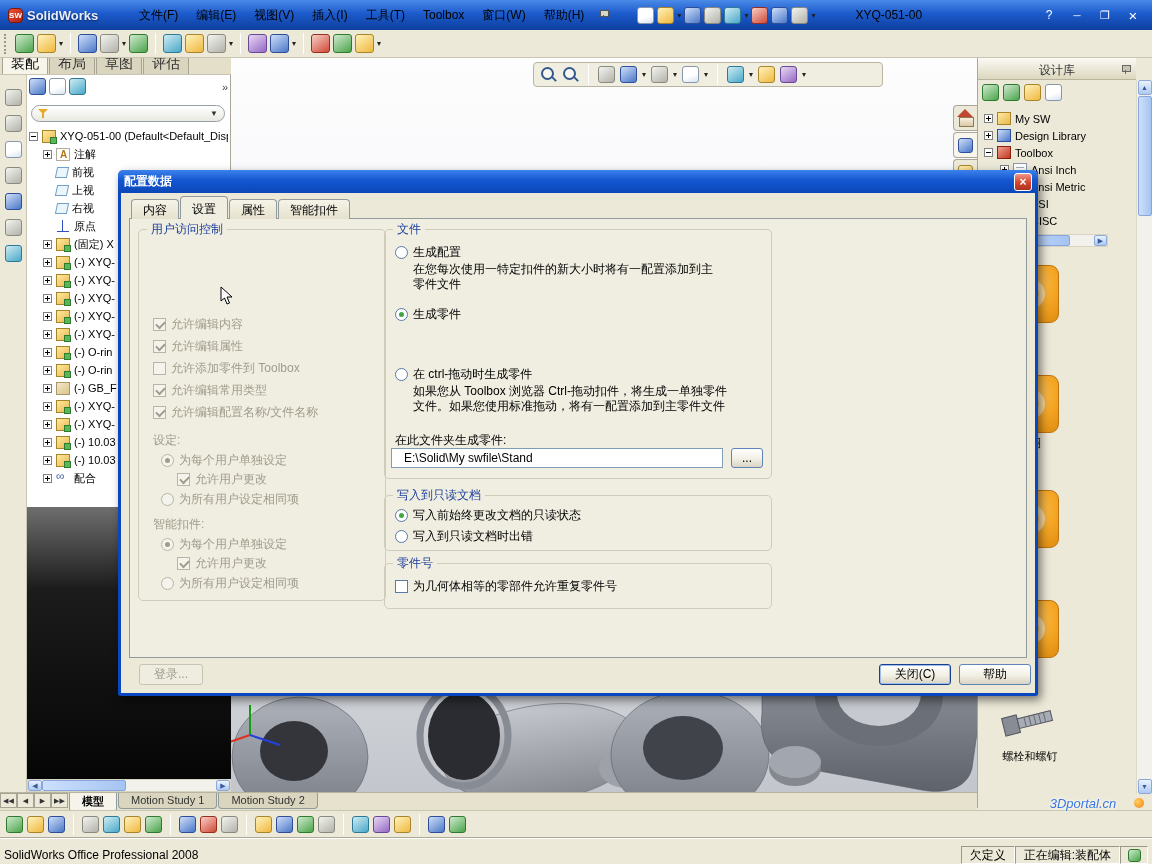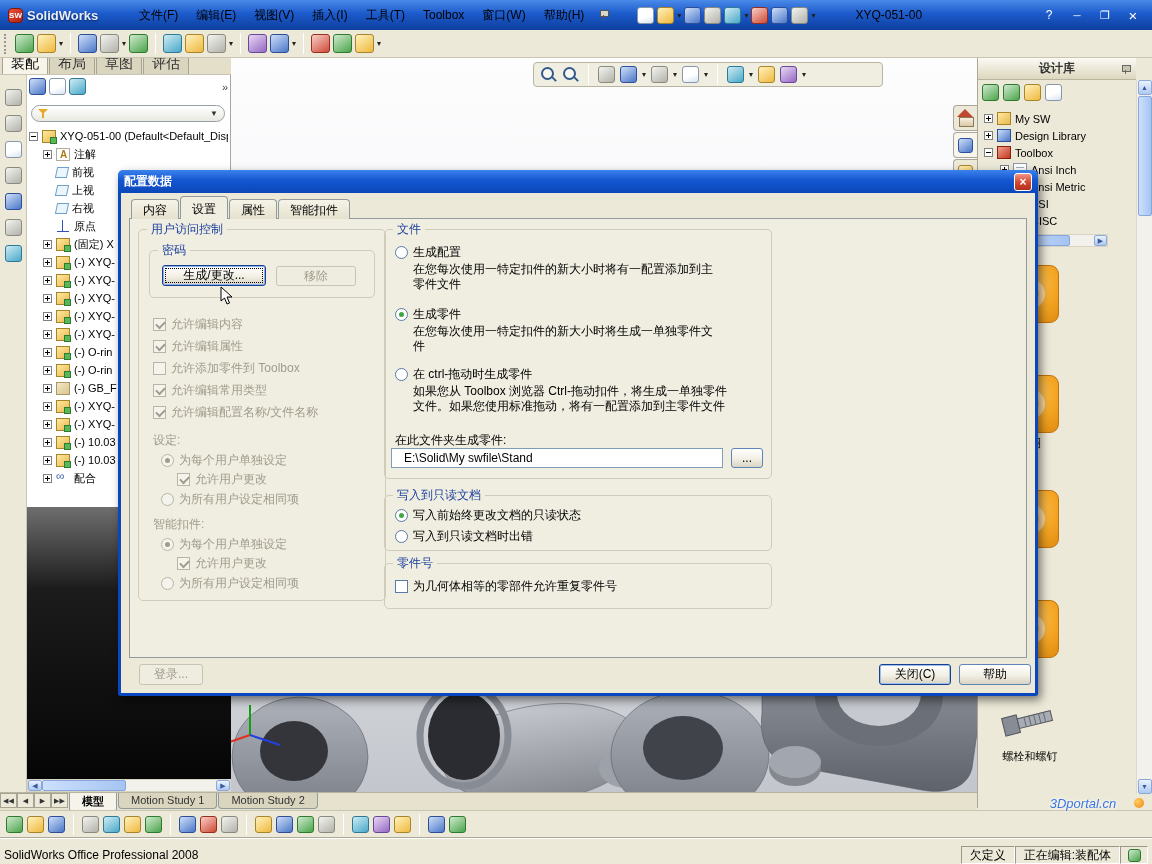--- a/index.html
+++ b/index.html
@@ -78,21 +78,21 @@
   .ti-origin::after{content:"";position:absolute;left:1px;top:11px;width:12px;height:1px;background:#3050C0}
   .ti-mate::before{content:"∞";font-size:12px;color:#4868A8;position:absolute;left:0;top:-3px}
   
   .sbtn{background:linear-gradient(#EAF2FD,#C6DAF8 60%,#AFC9F0);border:1px solid #8CA8D8;border-radius:2px;color:#3A5A9A;font-size:7px;display:flex;align-items:center;justify-content:center;flex:none}
   .sthumb{background:linear-gradient(90deg,#CDE0FC,#A6C4F2);border:1px solid #86A6DC;border-radius:2px}
   .hscroll{left:27px;top:779px;width:204px;height:13px;background:#F2F1EC;border:1px solid #D8D4C4;display:flex;z-index:6}
   .hscroll .sbtn{width:14px;height:11px}
   .hscroll .sthumb{width:84px;height:11px}
   
   .tpane{left:977px;top:58px;width:159px;height:750px;background:#ECE9D8;border-left:1px solid #AAA699;z-index:5}
-  .tphead{position:absolute;left:0;top:0;width:100%;height:22px;background:linear-gradient(180deg,#FBFAF4,#DCD7BE);border-bottom:1px solid #B8B4A0;display:flex;align-items:center;justify-content:center;font-weight:bold;color:#333}
+  .tphead{position:absolute;left:0;top:0;width:100%;height:22px;background:linear-gradient(180deg,#FBFAF4,#DCD7BE);border-bottom:1px solid #B8B4A0;display:flex;align-items:flex-end;justify-content:center;font-weight:normal;color:#333}
   .tpin{position:absolute;right:4px;top:5px;width:12px;height:12px}
   .tpin::before{content:"";position:absolute;left:2px;top:2px;width:7px;height:5px;background:#C8C4B0;border:1px solid #666}
   .tpin::after{content:"";position:absolute;left:5px;top:7px;width:1px;height:4px;background:#666}
   .tptools{position:absolute;left:4px;top:26px;display:flex;gap:4px;align-items:center}
   .dtree{position:absolute;left:6px;top:52px;width:146px;font-size:11px}
   .dtrow{height:17px;display:flex;align-items:center;white-space:nowrap}
   .dtrow.lvl1{padding-left:16px}
   .dli{width:14px;height:13px;flex:none;margin-right:4px;position:relative}
   .dl-asm{background:linear-gradient(140deg,#FFE9A0,#E8B84C);border:1px solid #A88428}
   .dl-lib{background:linear-gradient(140deg,#CFDFF8,#4A77C8);border:1px solid #2E4E9A}
@@ -599,25 +599,20 @@
   <div class="dtabs">
     <span class="dtab">内容</span>
     <span class="dtab on">设置</span>
     <span class="dtab">属性</span>
     <span class="dtab">智能扣件</span>
   </div>
   <div class="dpage">
 
     <div class="group" style="left:8px;top:10px;width:248px;height:372px">
       <span class="gtitle">用户访问控制</span>
-      <div class="group" style="left:10px;top:20px;width:226px;height:48px">
-        <span class="gtitle">密码</span>
-        <button class="xpbtn focus" style="left:12px;top:14px;width:104px">生成/更改...</button>
-        <button class="xpbtn dis" style="left:126px;top:15px;width:80px;height:20px">移除</button>
-      </div>
       <label class="ctl" style="left:14px;top:86px">
           <span class="chk on dis"></span>
           <span class="dimtext">允许编辑内容</span>
         </label>
       <label class="ctl" style="left:14px;top:108px">
           <span class="chk on dis"></span>
           <span class="dimtext">允许编辑属性</span>
         </label>
       <label class="ctl" style="left:14px;top:130px">
           <span class="chk dis"></span>
@@ -663,21 +658,20 @@
       <span class="gtitle">文件</span>
       <label class="ctl" style="left:10px;top:14px">
           <span class="rad"></span>
           <span>生成配置</span>
         </label>
       <div class="desc" style="left:28px;top:32px">在您每次使用一特定扣件的新大小时将有一配置添加到主零件文件</div>
       <label class="ctl" style="left:10px;top:76px">
           <span class="rad on"></span>
           <span>生成零件</span>
         </label>
-      <div class="desc" style="left:28px;top:94px">在您每次使用一特定扣件的新大小时将生成一单独零件文件</div>
       <label class="ctl" style="left:10px;top:136px">
           <span class="rad"></span>
           <span>在 ctrl-拖动时生成零件</span>
         </label>
       <div class="desc" style="left:28px;top:154px;width:320px">如果您从 Toolbox 浏览器 Ctrl-拖动扣件，将生成一单独零件文件。如果您使用标准拖动，将有一配置添加到主零件文件</div>
       <span style="position:absolute;left:10px;top:202px;font-size:12px">在此文件夹生成零件:</span>
       <input class="xpinput" style="left: 6px; top: 218px; width: 332px;" value="E:\Solid\My swfile\Stand">
       <button class="xpbtn" style="left:346px;top:218px;width:32px;height:20px">...</button>
     </div>
 

